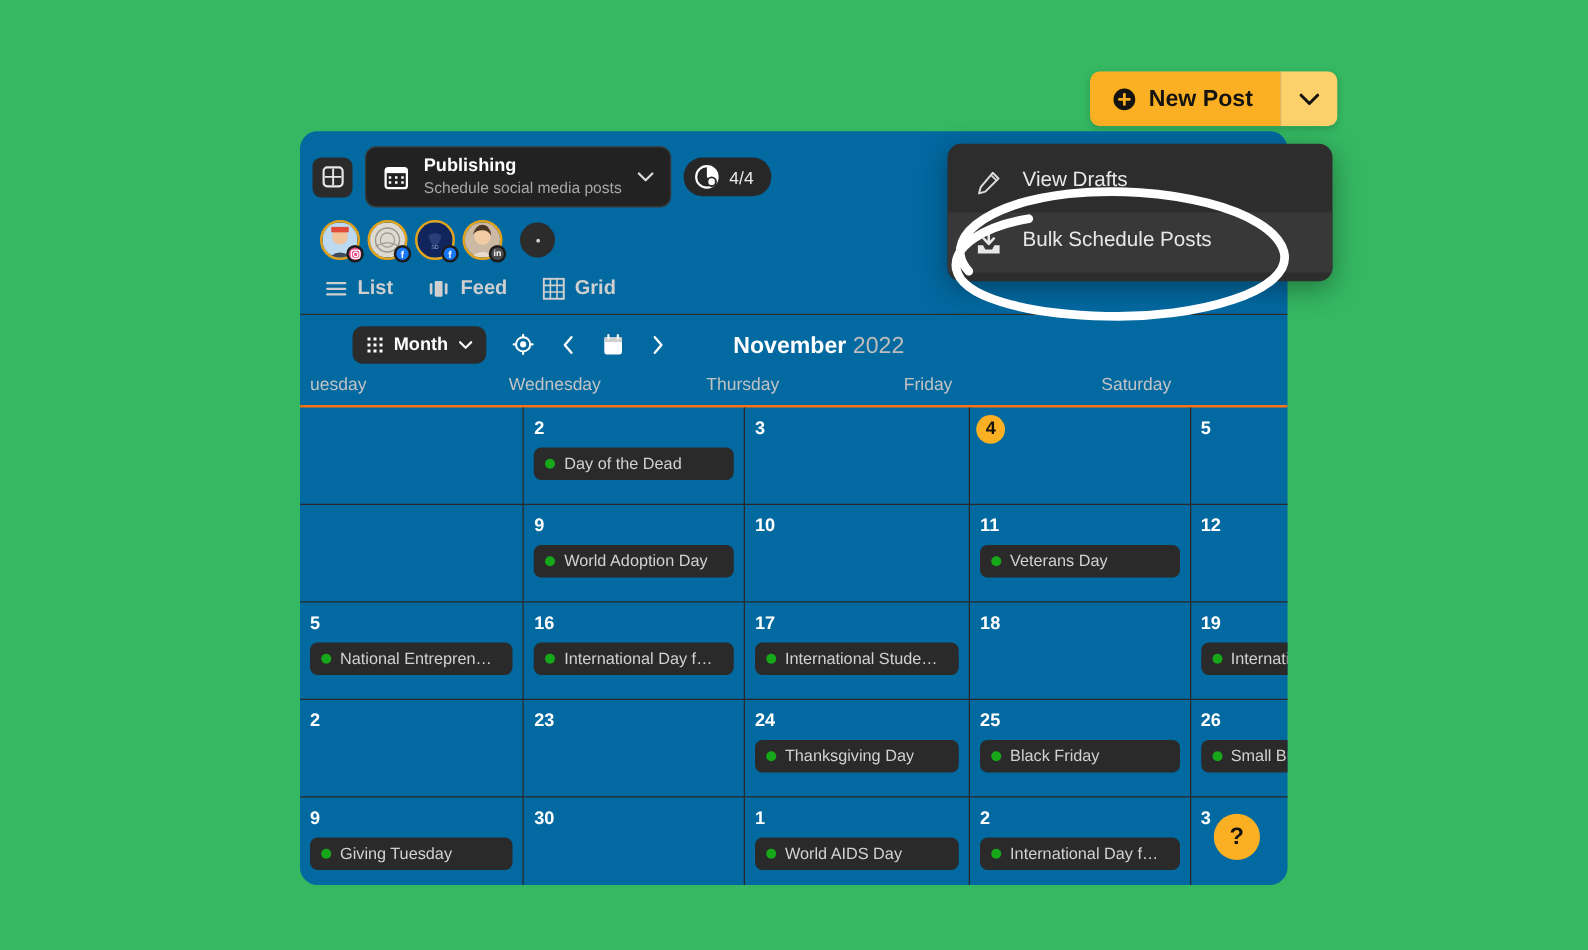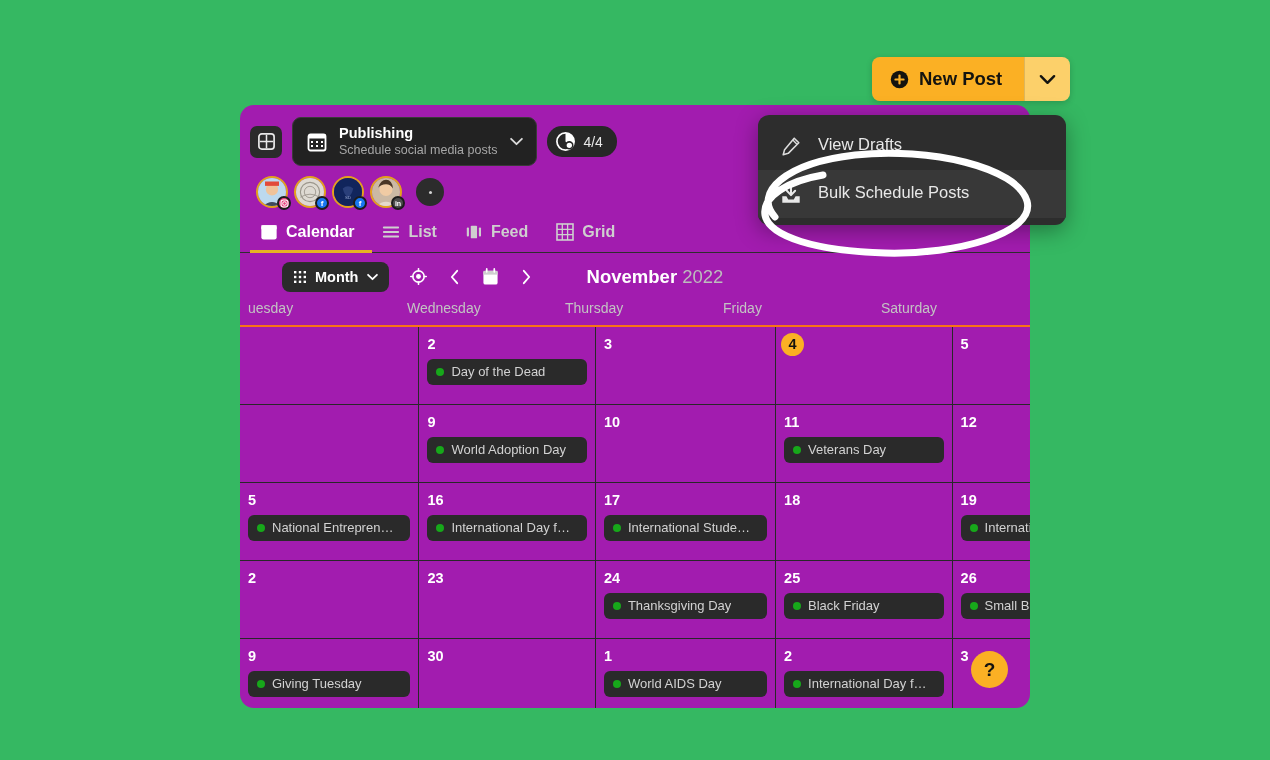--- a/index.html
+++ b/index.html
@@ -48,21 +48,21 @@
     justify-content: center;
     cursor: pointer;
     border-left: 1px solid rgba(0,0,0,.12);
   }
 
   
   #app-card {
     position: absolute;
     top: 105px; left: 240px;
     width: 790px; height: 603px;
-    background: #a21caf;
+    background: #0369a1;
     border-radius: 14px;
     overflow: hidden;
   }
 
   
   #top-bar {
     display: flex;
     align-items: center;
     gap: 10px;
     padding: 12px 0 0 10px;
@@ -470,30 +470,20 @@
     <div id="avatar-more">
       <span class="dots">
           <span></span>
           <span></span>
           <span></span>
         </span>
     </div>
   </div>
 
   <div id="view-tabs">
-    <div class="view-tab active">
-      <span>
-        <svg width="18" height="19" viewBox="0 0 20 21">
-          <rect x="1.5" y="3.5" width="17" height="16" rx="2.5" fill="#ffffff"></rect>
-          <rect x="1.5" y="3.5" width="17" height="4.5" fill="#ffffff"></rect>
-          <rect x="3.5" y="9.5" width="13" height="8" fill="#1c1c1c" opacity="0"></rect>
-        </svg>
-      </span>
-      <span>Calendar</span>
-    </div>
     <div class="view-tab">
       <span>
         <svg width="18" height="16" viewBox="0 0 20 16">
           <g stroke="#cfcfcf" stroke-width="2" stroke-linecap="round">
             <line x1="2" y1="3" x2="18" y2="3"></line>
             <line x1="2" y1="8" x2="18" y2="8"></line>
             <line x1="2" y1="13" x2="18" y2="13"></line>
           </g>
         </svg>
       </span>

